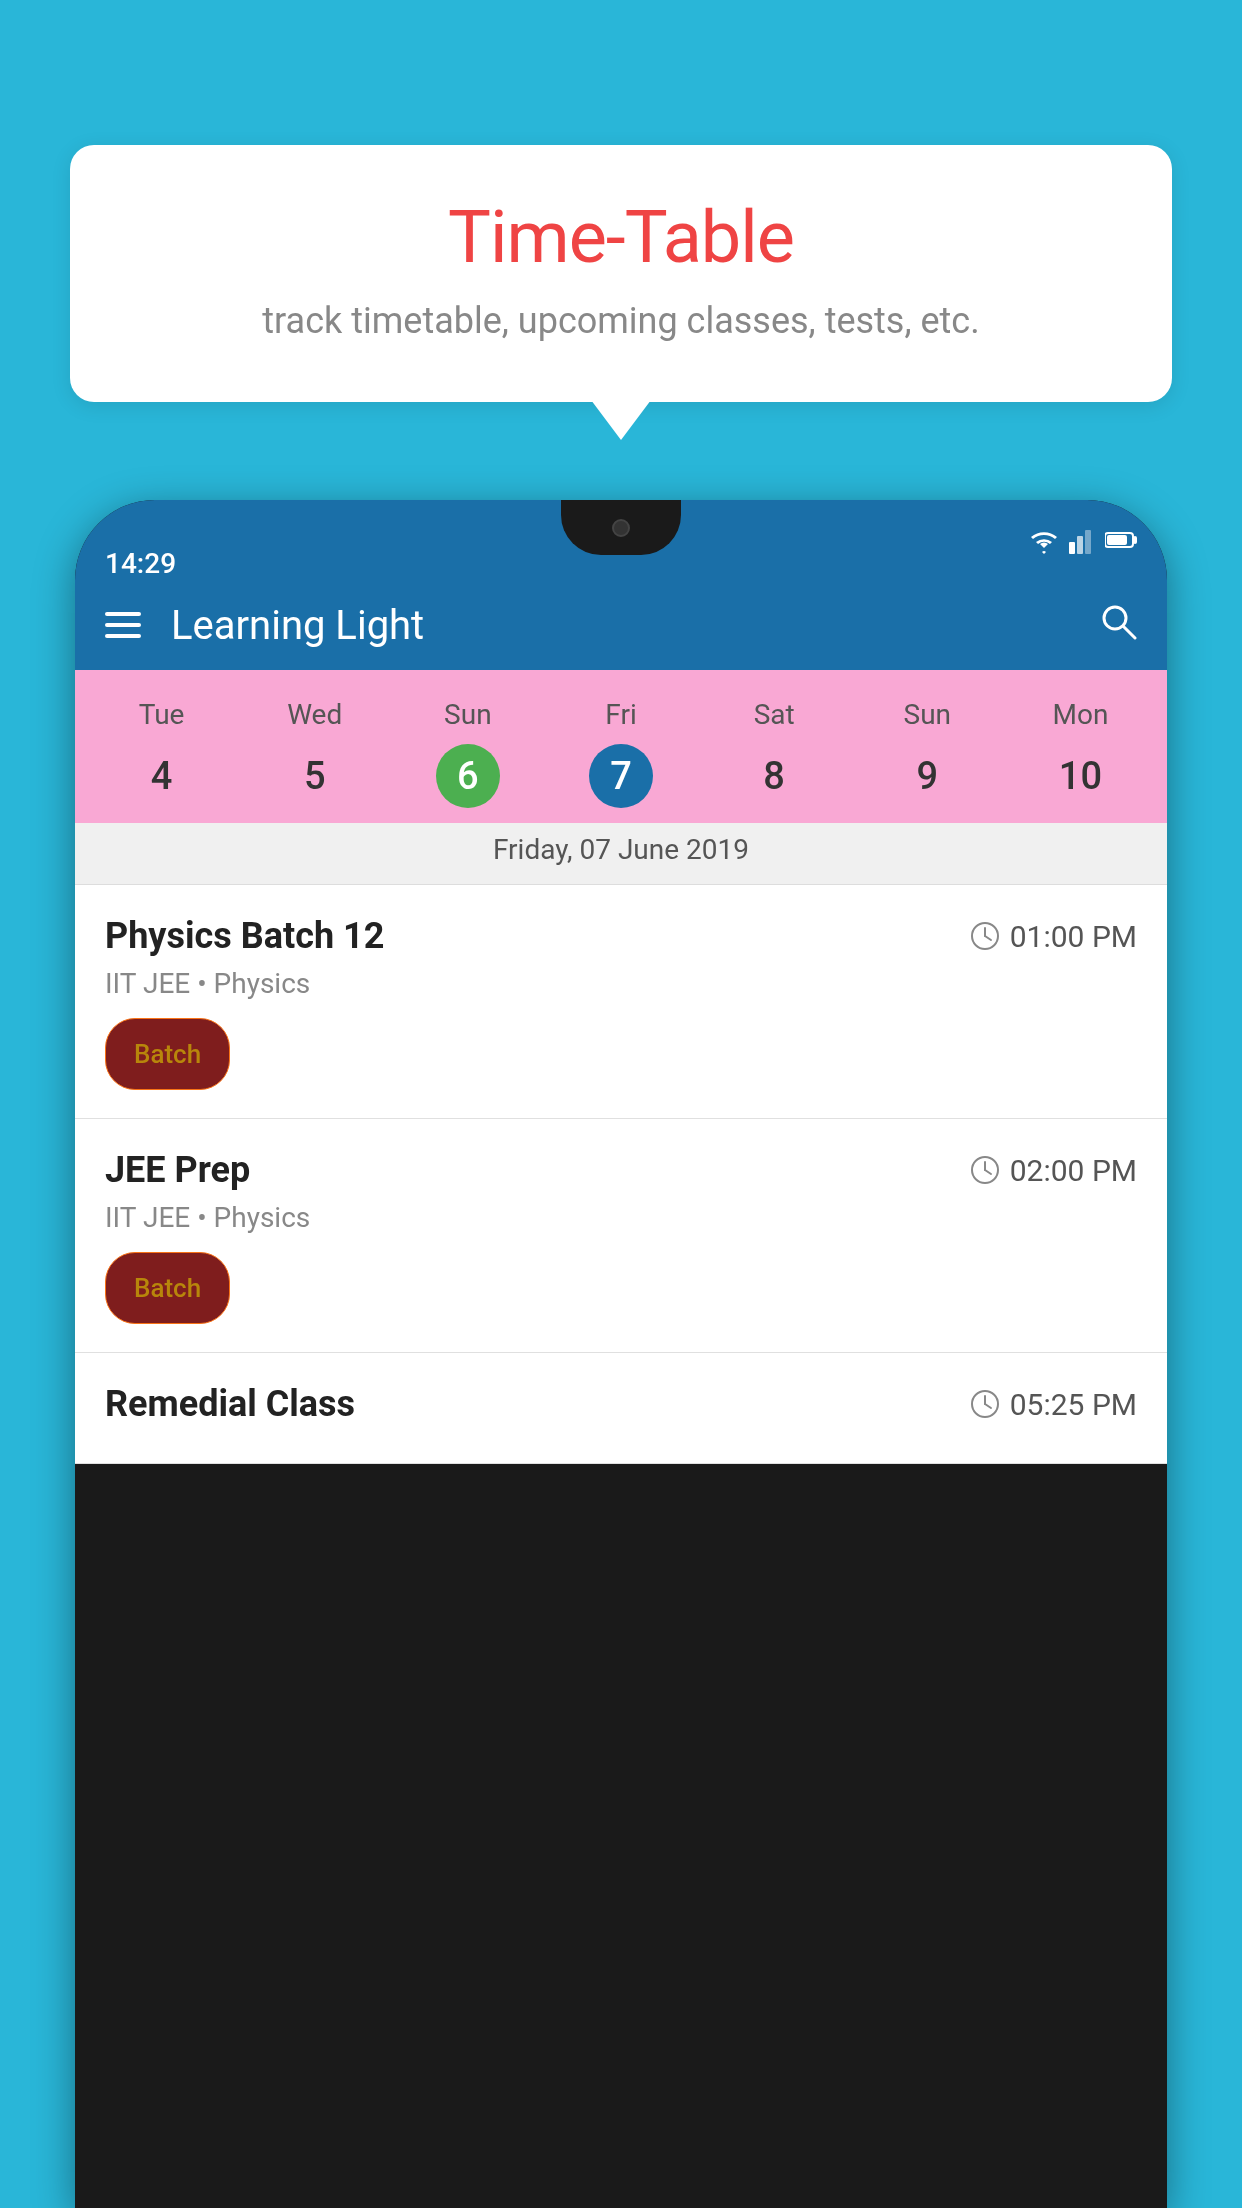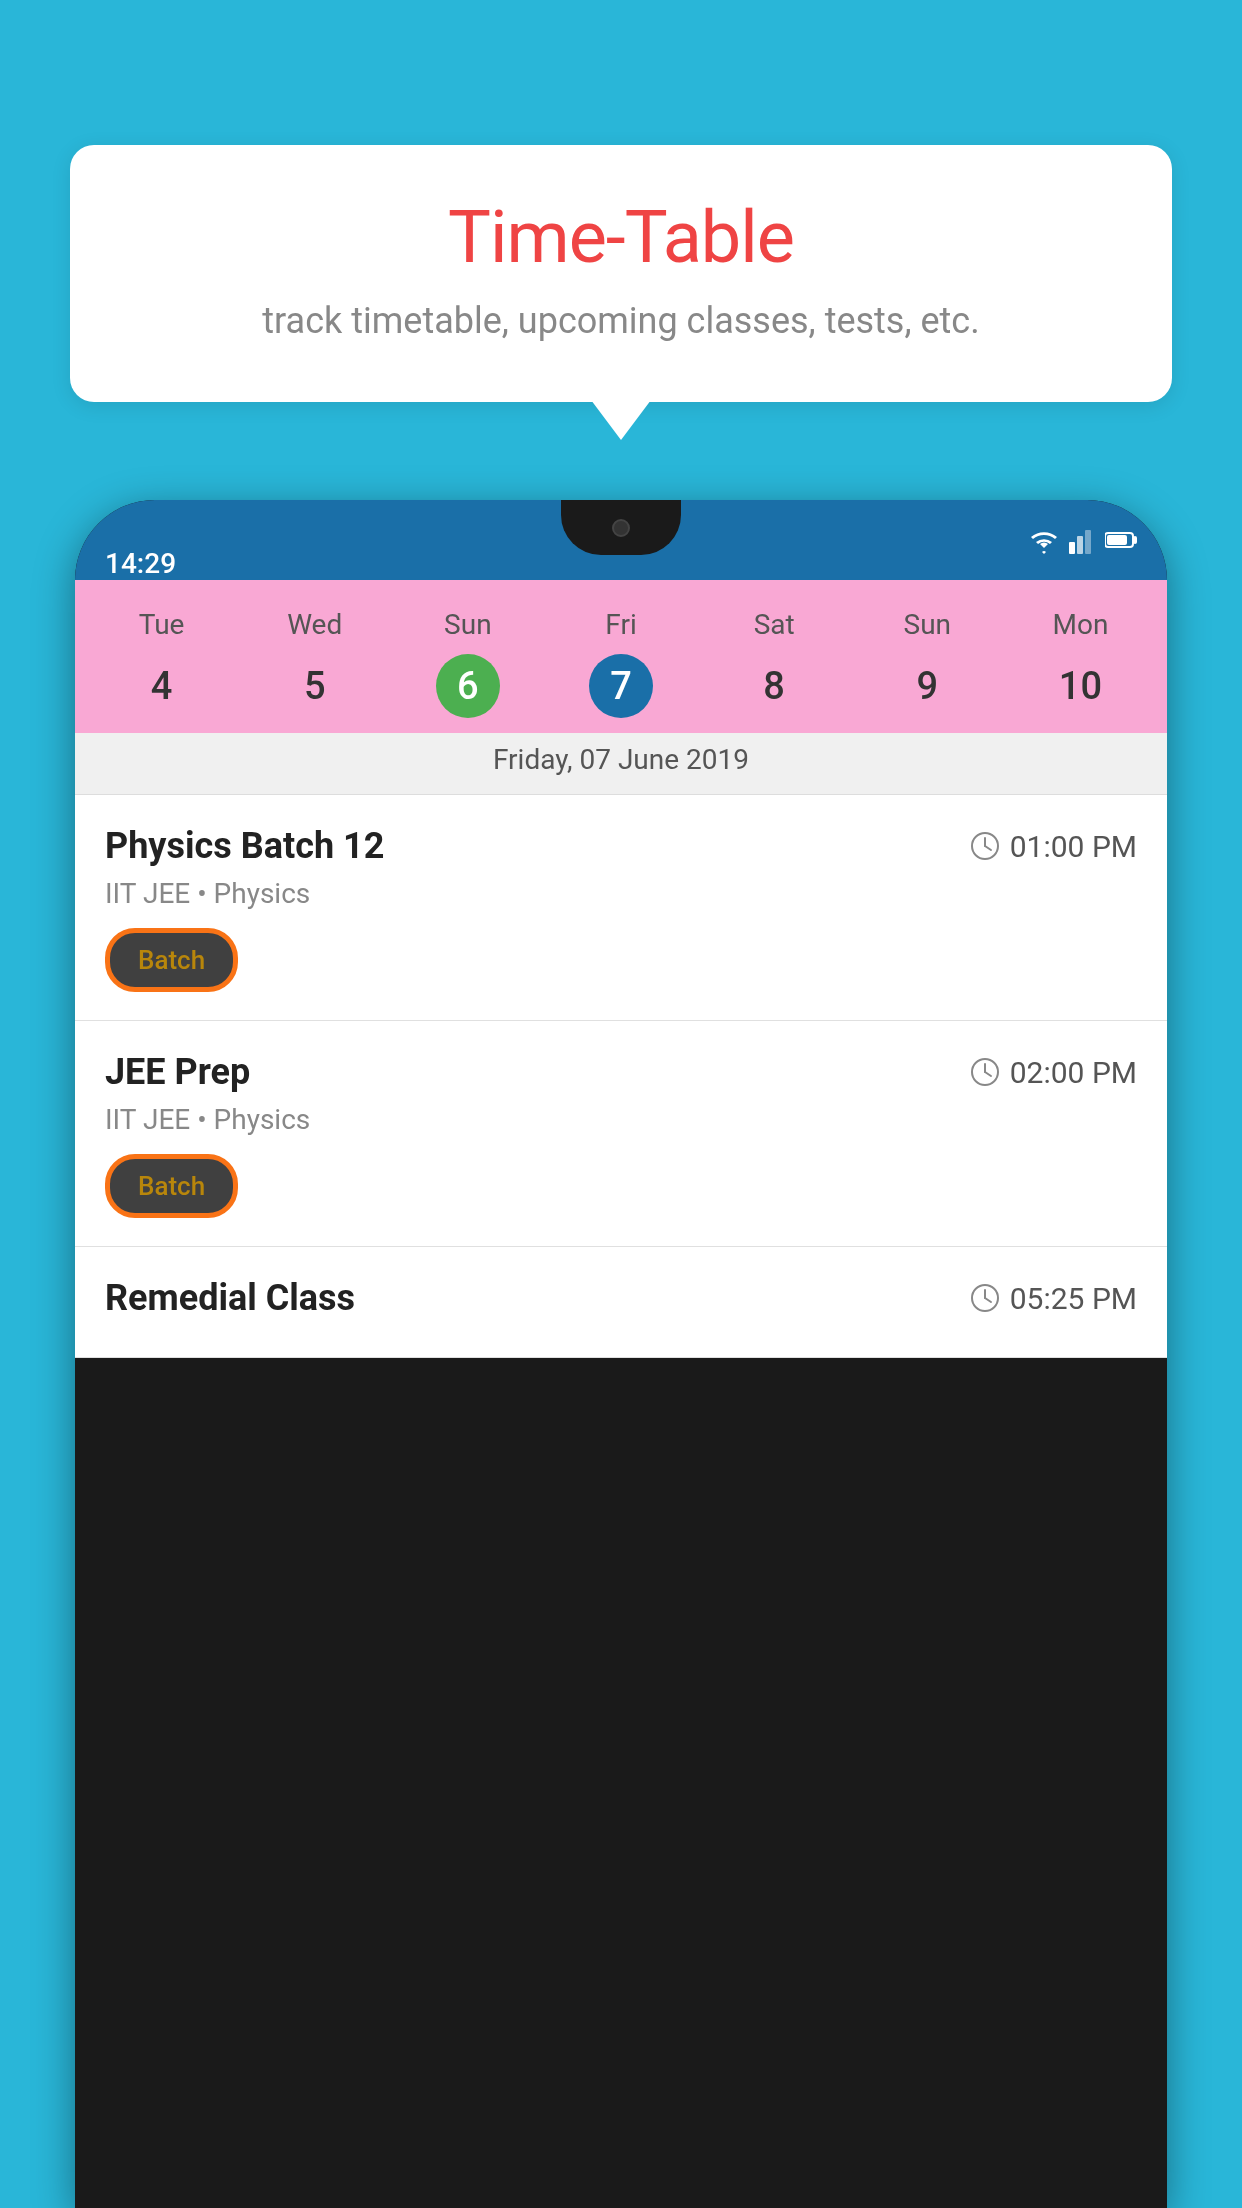--- a/index.html
+++ b/index.html
@@ -253,25 +253,25 @@
     }
 
     .schedule-item-meta {
       font-size: 28px;
       color: #888;
       margin-bottom: 18px;
     }
 
     .batch-tag {
       display: inline-block;
-      background: #404040;
+      background: #7f1d1d;
       color: #B8860B;
-      border: 5px solid #f97316;
+      border: 1px solid #f97316;
       border-radius: 30px;
-      padding: 12px 28px;
+      padding: 20px 28px;
       font-size: 26px;
       font-weight: 500;
     }
 
     .phone-screen {
       background: white;
       overflow: hidden;
     }
   </style>
 </head>
@@ -302,20 +302,34 @@
       </svg>
 
       <svg width="32" height="18" viewBox="0 0 32 18" fill="white">
         <rect x="0" y="2" width="28" height="14" rx="3" stroke="white" stroke-width="2" fill="none"></rect>
         <rect x="2" y="4" width="20" height="10" rx="2" fill="white"></rect>
         <rect x="28" y="5" width="4" height="8" rx="2" fill="white"></rect>
       </svg>
     </div>
   </div>
 
+  <div class="app-header">
+    <div class="hamburger-icon">
+      <span></span>
+      <span></span>
+      <span></span>
+    </div>
+    <div class="app-title">Learning Light</div>
+    <div class="search-icon-btn">
+      <svg width="38" height="38" viewBox="0 0 38 38" fill="none">
+        <circle cx="16" cy="16" r="11" stroke="white" stroke-width="3"></circle>
+        <line x1="24" y1="24" x2="36" y2="36" stroke="white" stroke-width="3" stroke-linecap="round"></line>
+      </svg>
+    </div>
+  </div>
 
   <div class="phone-screen">
 
     <div class="calendar-strip">
       <div class="day-headers">
         <div class="day-header">Tue</div>
         <div class="day-header">Wed</div>
         <div class="day-header">Sun</div>
         <div class="day-header">Fri</div>
         <div class="day-header">Sat</div>

